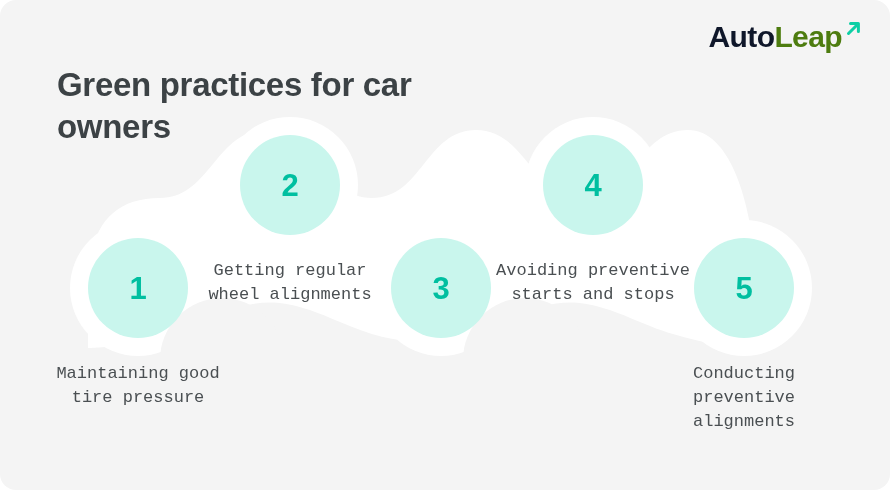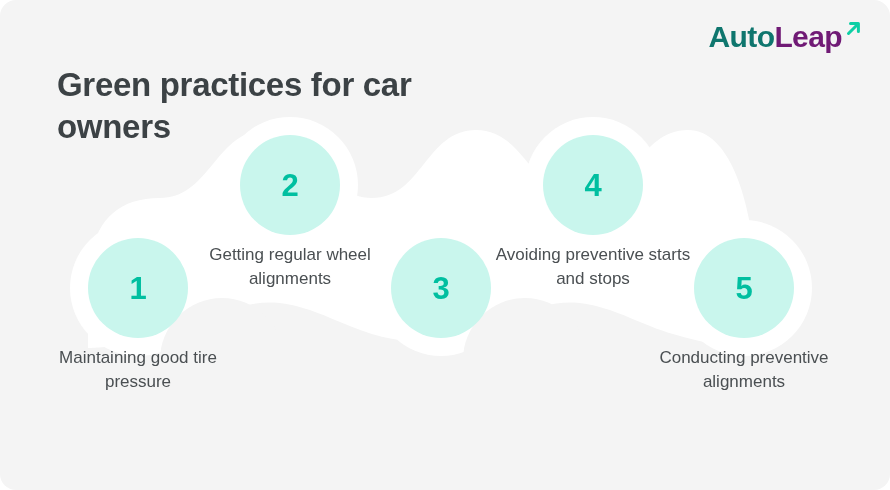--- a/index.html
+++ b/index.html
@@ -32,22 +32,22 @@
     display: flex;
     align-items: flex-start;
     line-height: 1;
     white-space: nowrap;
   }
   #brand-logo .logo-word {
     font-size: 30px;
     font-weight: bold;
     letter-spacing: -0.6px;
   }
-  #brand-logo .logo-auto { color: #0f766e; }
-  #brand-logo .logo-leap { color: #701a75; }
+  #brand-logo .logo-auto { color: #0f172a; }
+  #brand-logo .logo-leap { color: #4d7c0f; }
   #brand-logo .logo-arrow {
     margin-left: 2px;
     margin-top: -2px;
   }
 
   
   #page-title {
     position: absolute;
     left: 41px;
     top: 48px;
@@ -96,26 +96,27 @@
     position: relative;
     z-index: 3;
   }
   .step-number {
     font-size: 31px;
     font-weight: bold;
     color: #00bfa0;
     line-height: 1;
   }
   .step-label {
-    margin-top: 8px;
+    margin-top: 24px;
     font-size: 17px;
     line-height: 1.42;
     color: #4a4f52;
     position: relative;
     z-index: 3;
+    font-family: Liberation Mono, monospace;
   }
 
   
   .step.pos-low  { top: 238px; }
   .step.pos-high { top: 135px; }
 </style>
 </head>
 <body>
 
 <div id="infographic-card">

